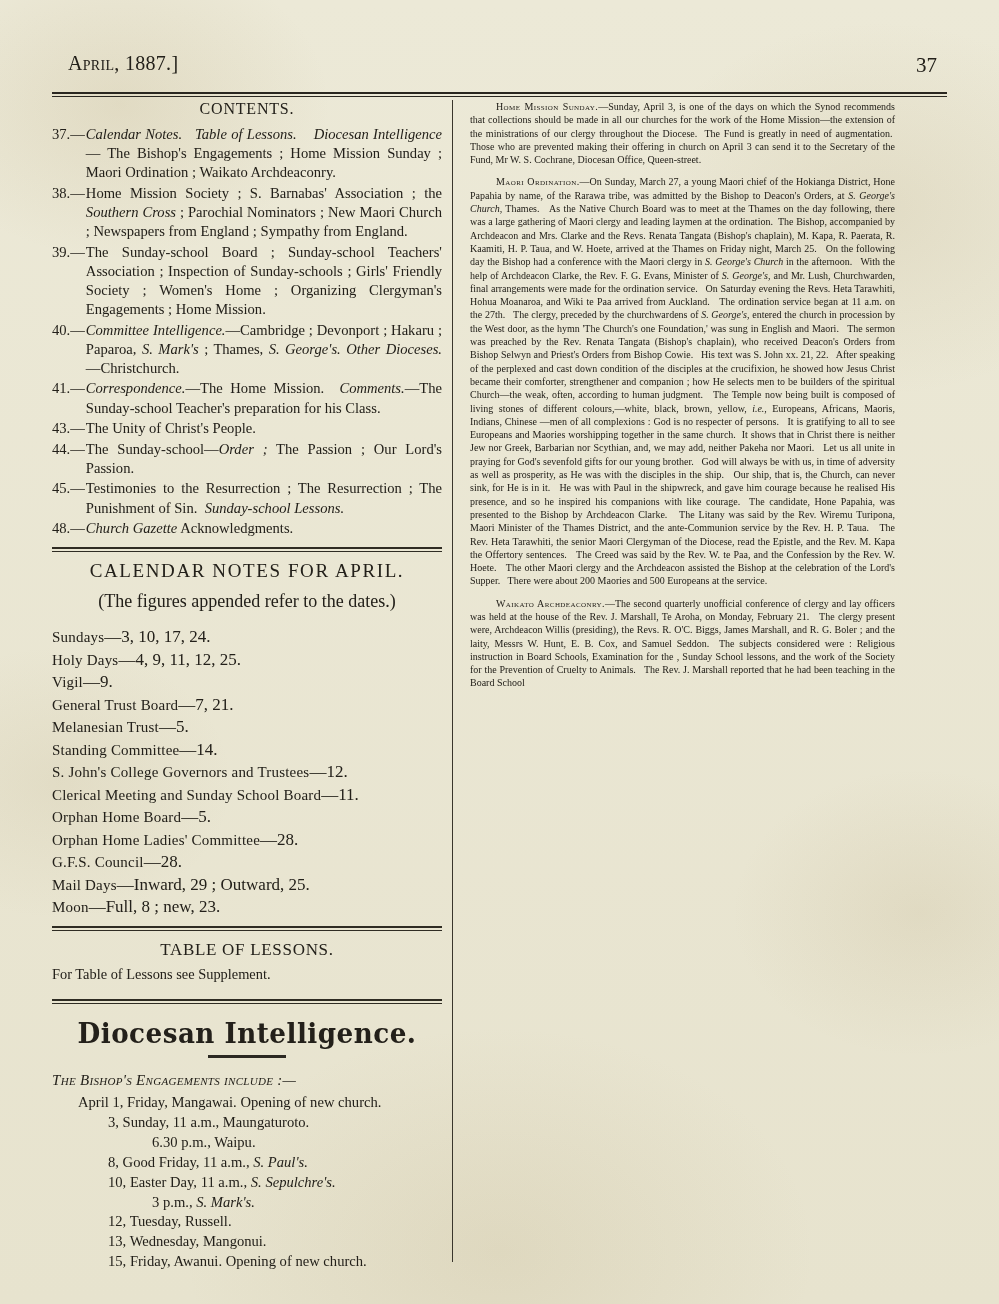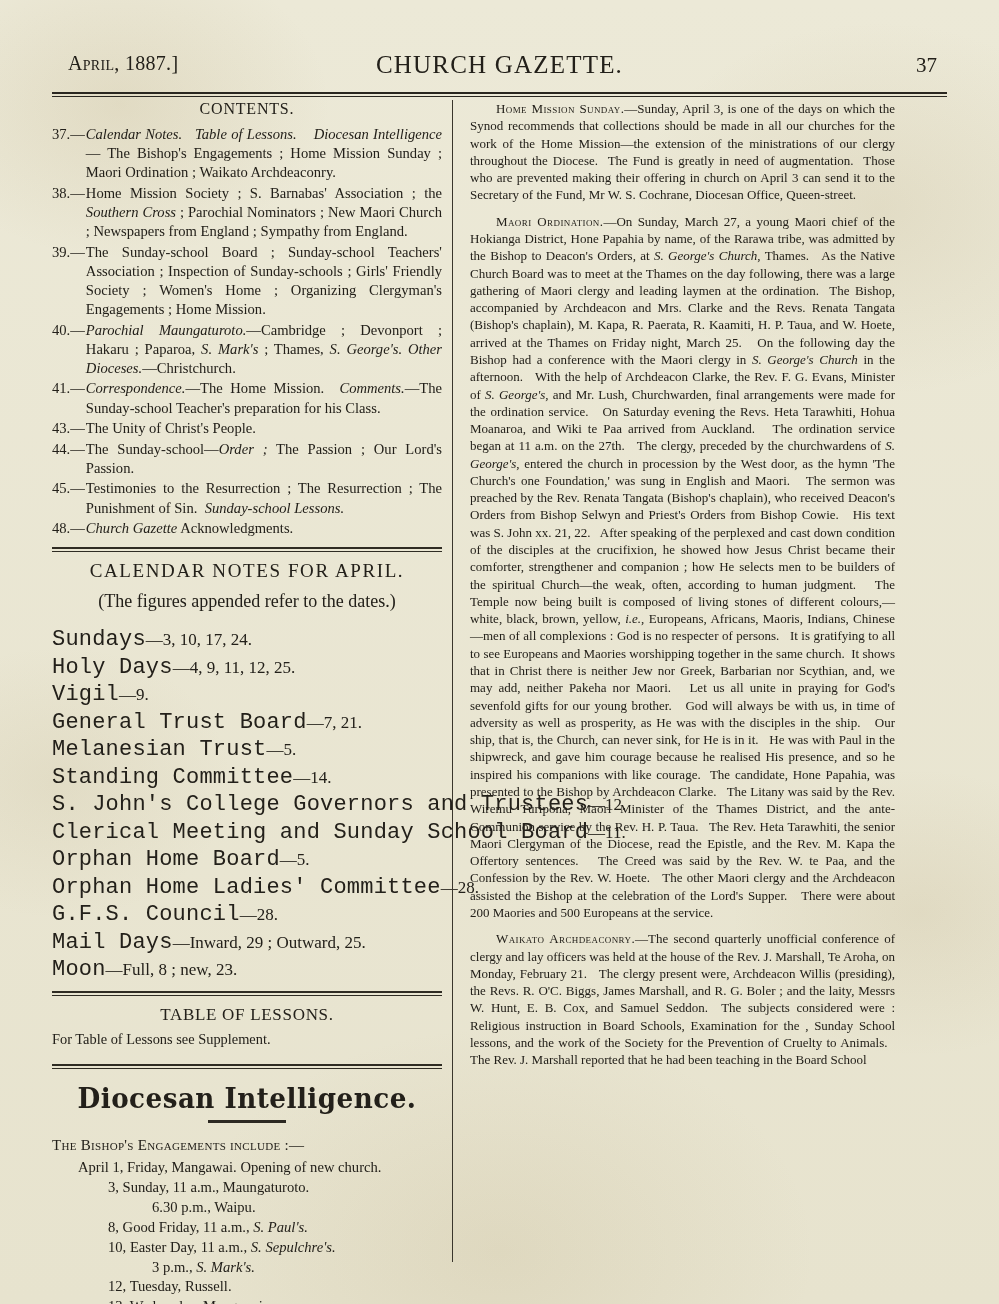--- a/index.html
+++ b/index.html
@@ -97,22 +97,22 @@
   
   .cal-head {
     text-align: center; font-size: 19px; letter-spacing: 1.6px; margin: 6px 0 9px;
   }
   .cal-sub {
     text-align: center; font-size: 18px; margin-bottom: 15px;
   }
   .cal-list { font-size: 15px; }
   .cal-row { margin-bottom: 2.5px; white-space: nowrap; }
   .cal-lab {
-    font-family: Liberation Mono, monospace;
-    font-size: 22px; letter-spacing: .2px;
+    font-family: Liberation Serif, serif;
+    font-size: 15px; letter-spacing: .2px;
   }
   .cal-val { font-size: 17px; }
 
   
   .tol-head { text-align: center; font-size: 17px; letter-spacing: .7px; margin: 7px 0 6px; }
   .tol-line { font-size: 14.4px; margin-bottom: 16px; }
 
   
   .fraktur {
     text-align: center;
@@ -123,43 +123,42 @@
     margin: 12px 0 6px;
     transform: scaleX(.97);
   }
   .short-rule {
     width: 78px; height: 3px; background: #2c2922;
     margin: 0 auto 14px;
   }
 
   
   .eng-intro {
-    font-variant: small-caps; font-size: 15px; margin-bottom: 4px; letter-spacing: .3px;
+    font-variant: small-caps; font-size: 15px; margin-bottom: 4px; letter-spacing: .3px; font-style: italic;
   }
   .eng-list { font-size: 14.6px; line-height: 1.36; }
   .eng-row { white-space: nowrap; }
   .eng-row.i1 { padding-left: 26px; }
   .eng-row.i2 { padding-left: 56px; }
   .eng-row.i3 { padding-left: 100px; }
 
   
-  .art { font-size: 13px; line-height: 1.33; text-align: justify; margin-bottom: 9px; }
+  .art { font-size: 10px; line-height: 1.33; text-align: justify; margin-bottom: 9px; }
   .art p { margin: 0; text-indent: 26px; text-align: justify; }
   .art .lead { font-variant: small-caps; letter-spacing: .4px; }
 </style>
 </head>
 <body>
 
 <div class="paper-tex"></div>
 
 <div class="page">
 
   <div class="masthead">
     <div class="mh-left">April, 1887.]</div>
-    <div class="mh-center">CHURCH GAZETTE.</div>
     <div class="mh-right">37</div>
   </div>
   <div class="rule-double" id="rule-head"></div>
 
   <div class="col-divider"></div>
 
   <div class="col col-left">
 
     <div class="sec-title">CONTENTS.</div>
     <div class="toc" id="toc-list">
@@ -170,21 +169,21 @@
         <div class="toc-item">
           <span class="toc-num">38.—</span>
           <span class="toc-body">Home Mission Society ; S. Barnabas' Association ; the <i>Southern Cross</i> ; Parochial Nominators ; New Maori Church ; Newspapers from England ; Sympathy from England.</span>
         </div>
         <div class="toc-item">
           <span class="toc-num">39.—</span>
           <span class="toc-body">The Sunday-school Board ; Sunday-school Teachers' Association ; Inspection of Sunday-schools ; Girls' Friendly Society ; Women's Home ; Organizing Clergyman's Engagements ; Home Mission.</span>
         </div>
         <div class="toc-item">
           <span class="toc-num">40.—</span>
-          <span class="toc-body"><i>Parochial Maungaturoto.</i>—Cambridge ; Devonport ; Hakaru ; Paparoa, <i>S. Mark's</i> ; Thames, <i>S. George's. Other Dioceses.</i>—Christchurch.</span>
+          <span class="toc-body"><i>Committee Intelligence.</i>—Cambridge ; Devonport ; Hakaru ; Paparoa, <i>S. Mark's</i> ; Thames, <i>S. George's. Other Dioceses.</i>—Christchurch.</span>
         </div>
         <div class="toc-item">
           <span class="toc-num">41.—</span>
           <span class="toc-body"><i>Correspondence.</i>—The Home Mission.&nbsp; <i>Comments.</i>—The Sunday-school Teacher's preparation for his Class.</span>
         </div>
         <div class="toc-item">
           <span class="toc-num">43.—</span>
           <span class="toc-body">The Unity of Christ's People.</span>
         </div>
         <div class="toc-item">

